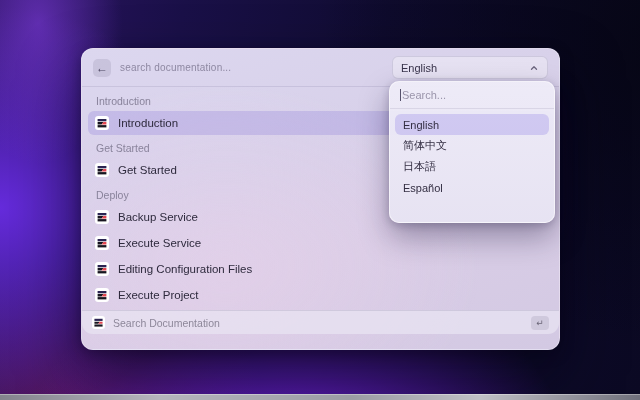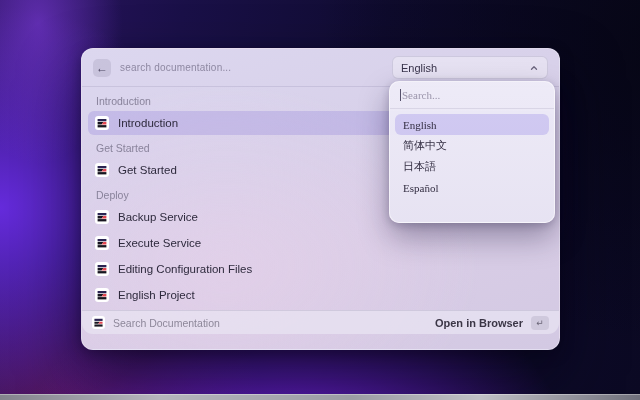--- a/index.html
+++ b/index.html
@@ -81,21 +81,20 @@
   .footer .zicon{ width:13px; height:13px; }
 
   
   .dropdown{
     position:absolute; left:307px; top:32px; width:166px; height:142px;
     border-radius:10px; z-index:5;
     background:linear-gradient(180deg, rgba(238,235,247,.97), rgba(231,227,242,.97));
     box-shadow:0 14px 30px rgba(15,8,45,.35), 0 2px 8px rgba(15,8,45,.2);
     border:1px solid rgba(255,255,255,.5);
     overflow:hidden;
-    font-family:Liberation Serif, serif;
   }
   .dd-search{ height:26px; display:flex; align-items:center; padding:0 10px; gap:1px; }
   .caret{ width:1px; height:12px; background:#55506b; }
   .dd-ph{ font-size:11px; color:#9b95ab; }
   .dd-divider{ height:1px; background:rgba(50,40,90,.10); }
   .dd-options{ padding:5px; }
   .dd-option{
     height:21px; border-radius:6px; display:flex; align-items:center;
     padding:0 8px; font-size:11px; color:#332e42;
   }
@@ -189,36 +188,35 @@
     <div class="item">
       <span class="zicon zslot">
           <svg viewBox="0 0 14 14" xmlns="http://www.w3.org/2000/svg" class="zicon" width="100%" height="100%">
   <rect x="0" y="0" width="14" height="14" rx="3.2" fill="#ffffff"></rect>
   <rect x="2.6" y="3" width="8.8" height="2.3" fill="#2b2452"></rect>
   <polygon points="2.6,6.1 8.4,6.1 6.6,8.4 2.6,8.4" fill="#17151f"></polygon>
   <polygon points="8.4,6.1 11.4,6.1 11.4,8.4 6.6,8.4" fill="#e0434e"></polygon>
   <rect x="2.6" y="9.1" width="8.8" height="2.3" fill="#17151f"></rect>
 </svg>
         </span>
-      <span>English Project</span>
+      <span>Execute Project</span>
     </div>
   </div>
 
   <div class="footer">
     <span class="zicon zslot">
         <svg viewBox="0 0 14 14" xmlns="http://www.w3.org/2000/svg" class="zicon" width="100%" height="100%">
   <rect x="0" y="0" width="14" height="14" rx="3.2" fill="#ffffff"></rect>
   <rect x="2.6" y="3" width="8.8" height="2.3" fill="#2b2452"></rect>
   <polygon points="2.6,6.1 8.4,6.1 6.6,8.4 2.6,8.4" fill="#17151f"></polygon>
   <polygon points="8.4,6.1 11.4,6.1 11.4,8.4 6.6,8.4" fill="#e0434e"></polygon>
   <rect x="2.6" y="9.1" width="8.8" height="2.3" fill="#17151f"></rect>
 </svg>
       </span>
     <span class="ftitle">Search Documentation</span>
-    <span class="faction">Open in Browser</span>
     <span class="key-badge">
       <span>↵</span>
     </span>
   </div>
 
   <div class="dropdown">
     <div class="dd-search">
       <span class="caret"></span>
       <span class="dd-ph">Search...</span>
     </div>

